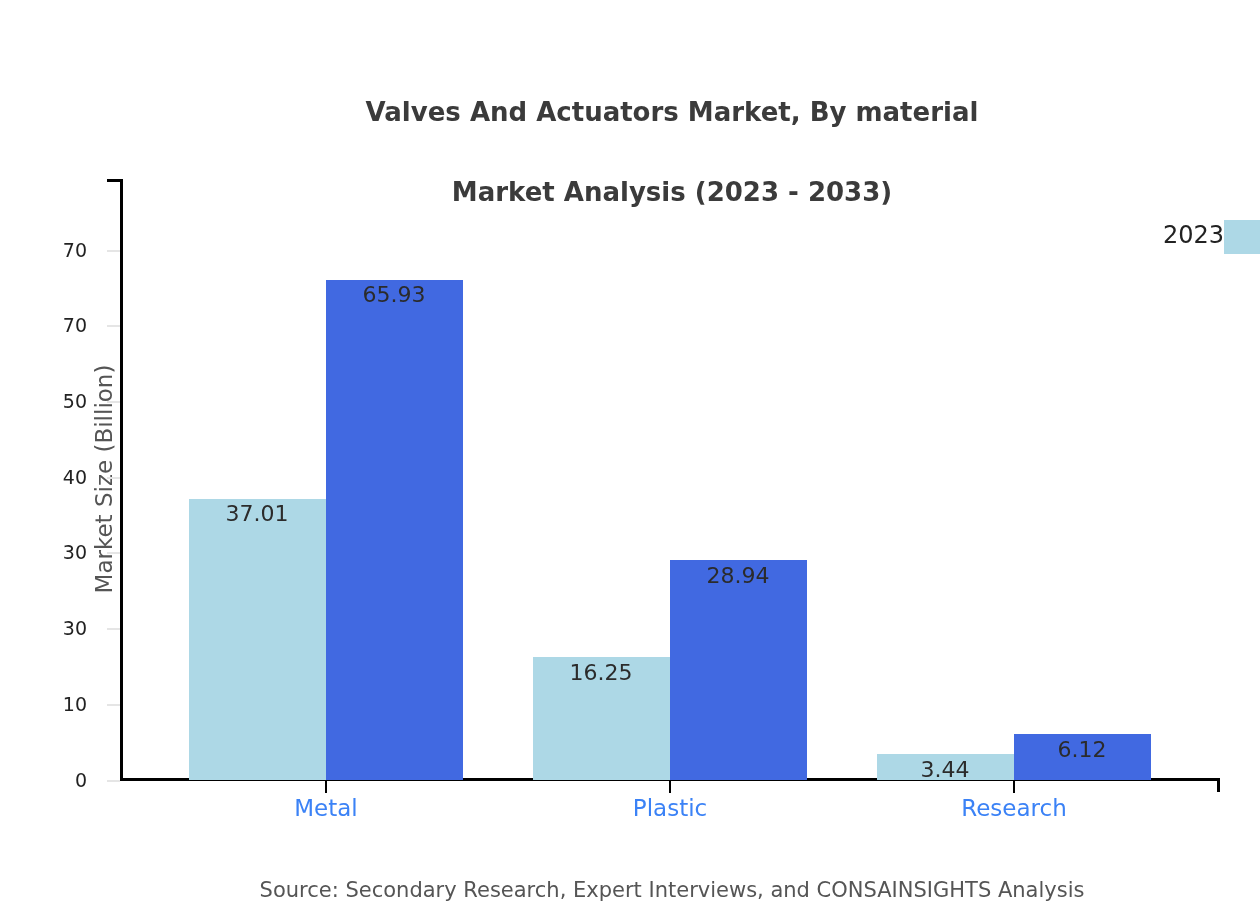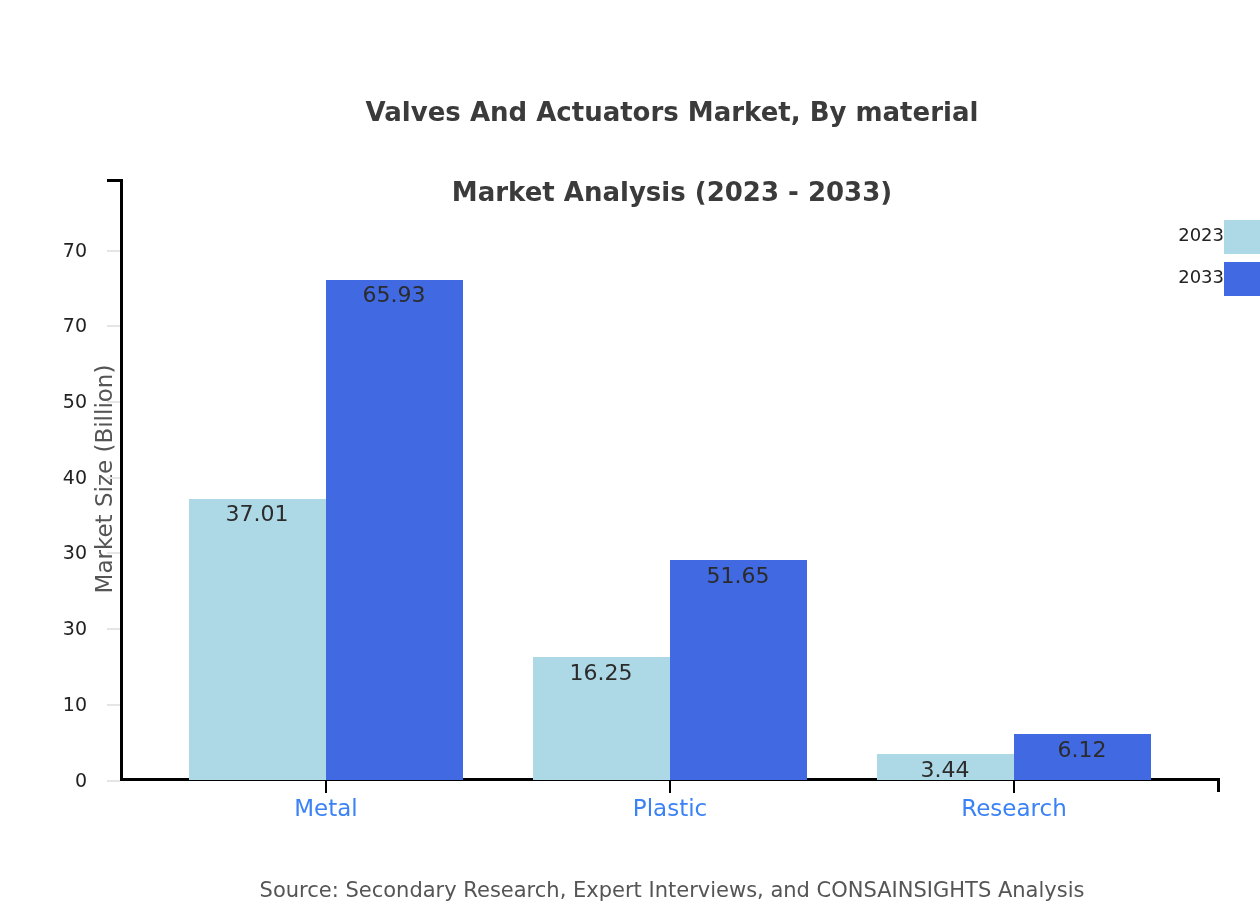--- a/index.html
+++ b/index.html
@@ -133,21 +133,21 @@
     width: 126px;
   }
   .legend-row {
     position: relative;
     height: 42px;
   }
   .legend-label {
     position: absolute;
     right: 36px;
     top: 0;
-    font-size: 18px;
+    font-size: 24px;
     color: #222222;
     line-height: 34px;
     white-space: nowrap;
   }
   .legend-swatch {
     position: absolute;
     left: 90px;
     top: 2px;
     width: 44px;   
     height: 34px;
@@ -228,32 +228,28 @@
 
     <div class="bar" style="left:757px; width:137px; height:26px; background:#add8e6"></div>
     <div class="bar-label" style="left:825px; top:546px">3.44</div>
   </div>
 
   <div>
     <div class="bar" style="left:206px; width:137px; height:500px; background:#4169e1"></div>
     <div class="bar-label" style="left:274px; top:71px">65.93</div>
 
     <div class="bar" style="left:550px; width:137px; height:220px; background:#4169e1"></div>
-    <div class="bar-label" style="left:618px; top:352px">51.65</div>
+    <div class="bar-label" style="left:618px; top:352px">28.94</div>
 
     <div class="bar" style="left:894px; width:137px; height:46px; background:#4169e1"></div>
     <div class="bar-label" style="left:962px; top:526px">6.12</div>
   </div>
 
 </div>
 
 <div id="legend">
   <div class="legend-row">
     <span class="legend-label">2023</span>
     <span class="legend-swatch" style="background:#add8e6"></span>
   </div>
-  <div class="legend-row">
-    <span class="legend-label">2033</span>
-    <span class="legend-swatch" style="background:#4169e1"></span>
-  </div>
 </div>
 
 <div id="source-note">Source: Secondary Research, Expert Interviews, and CONSAINSIGHTS Analysis</div>
 
 </body></html>

